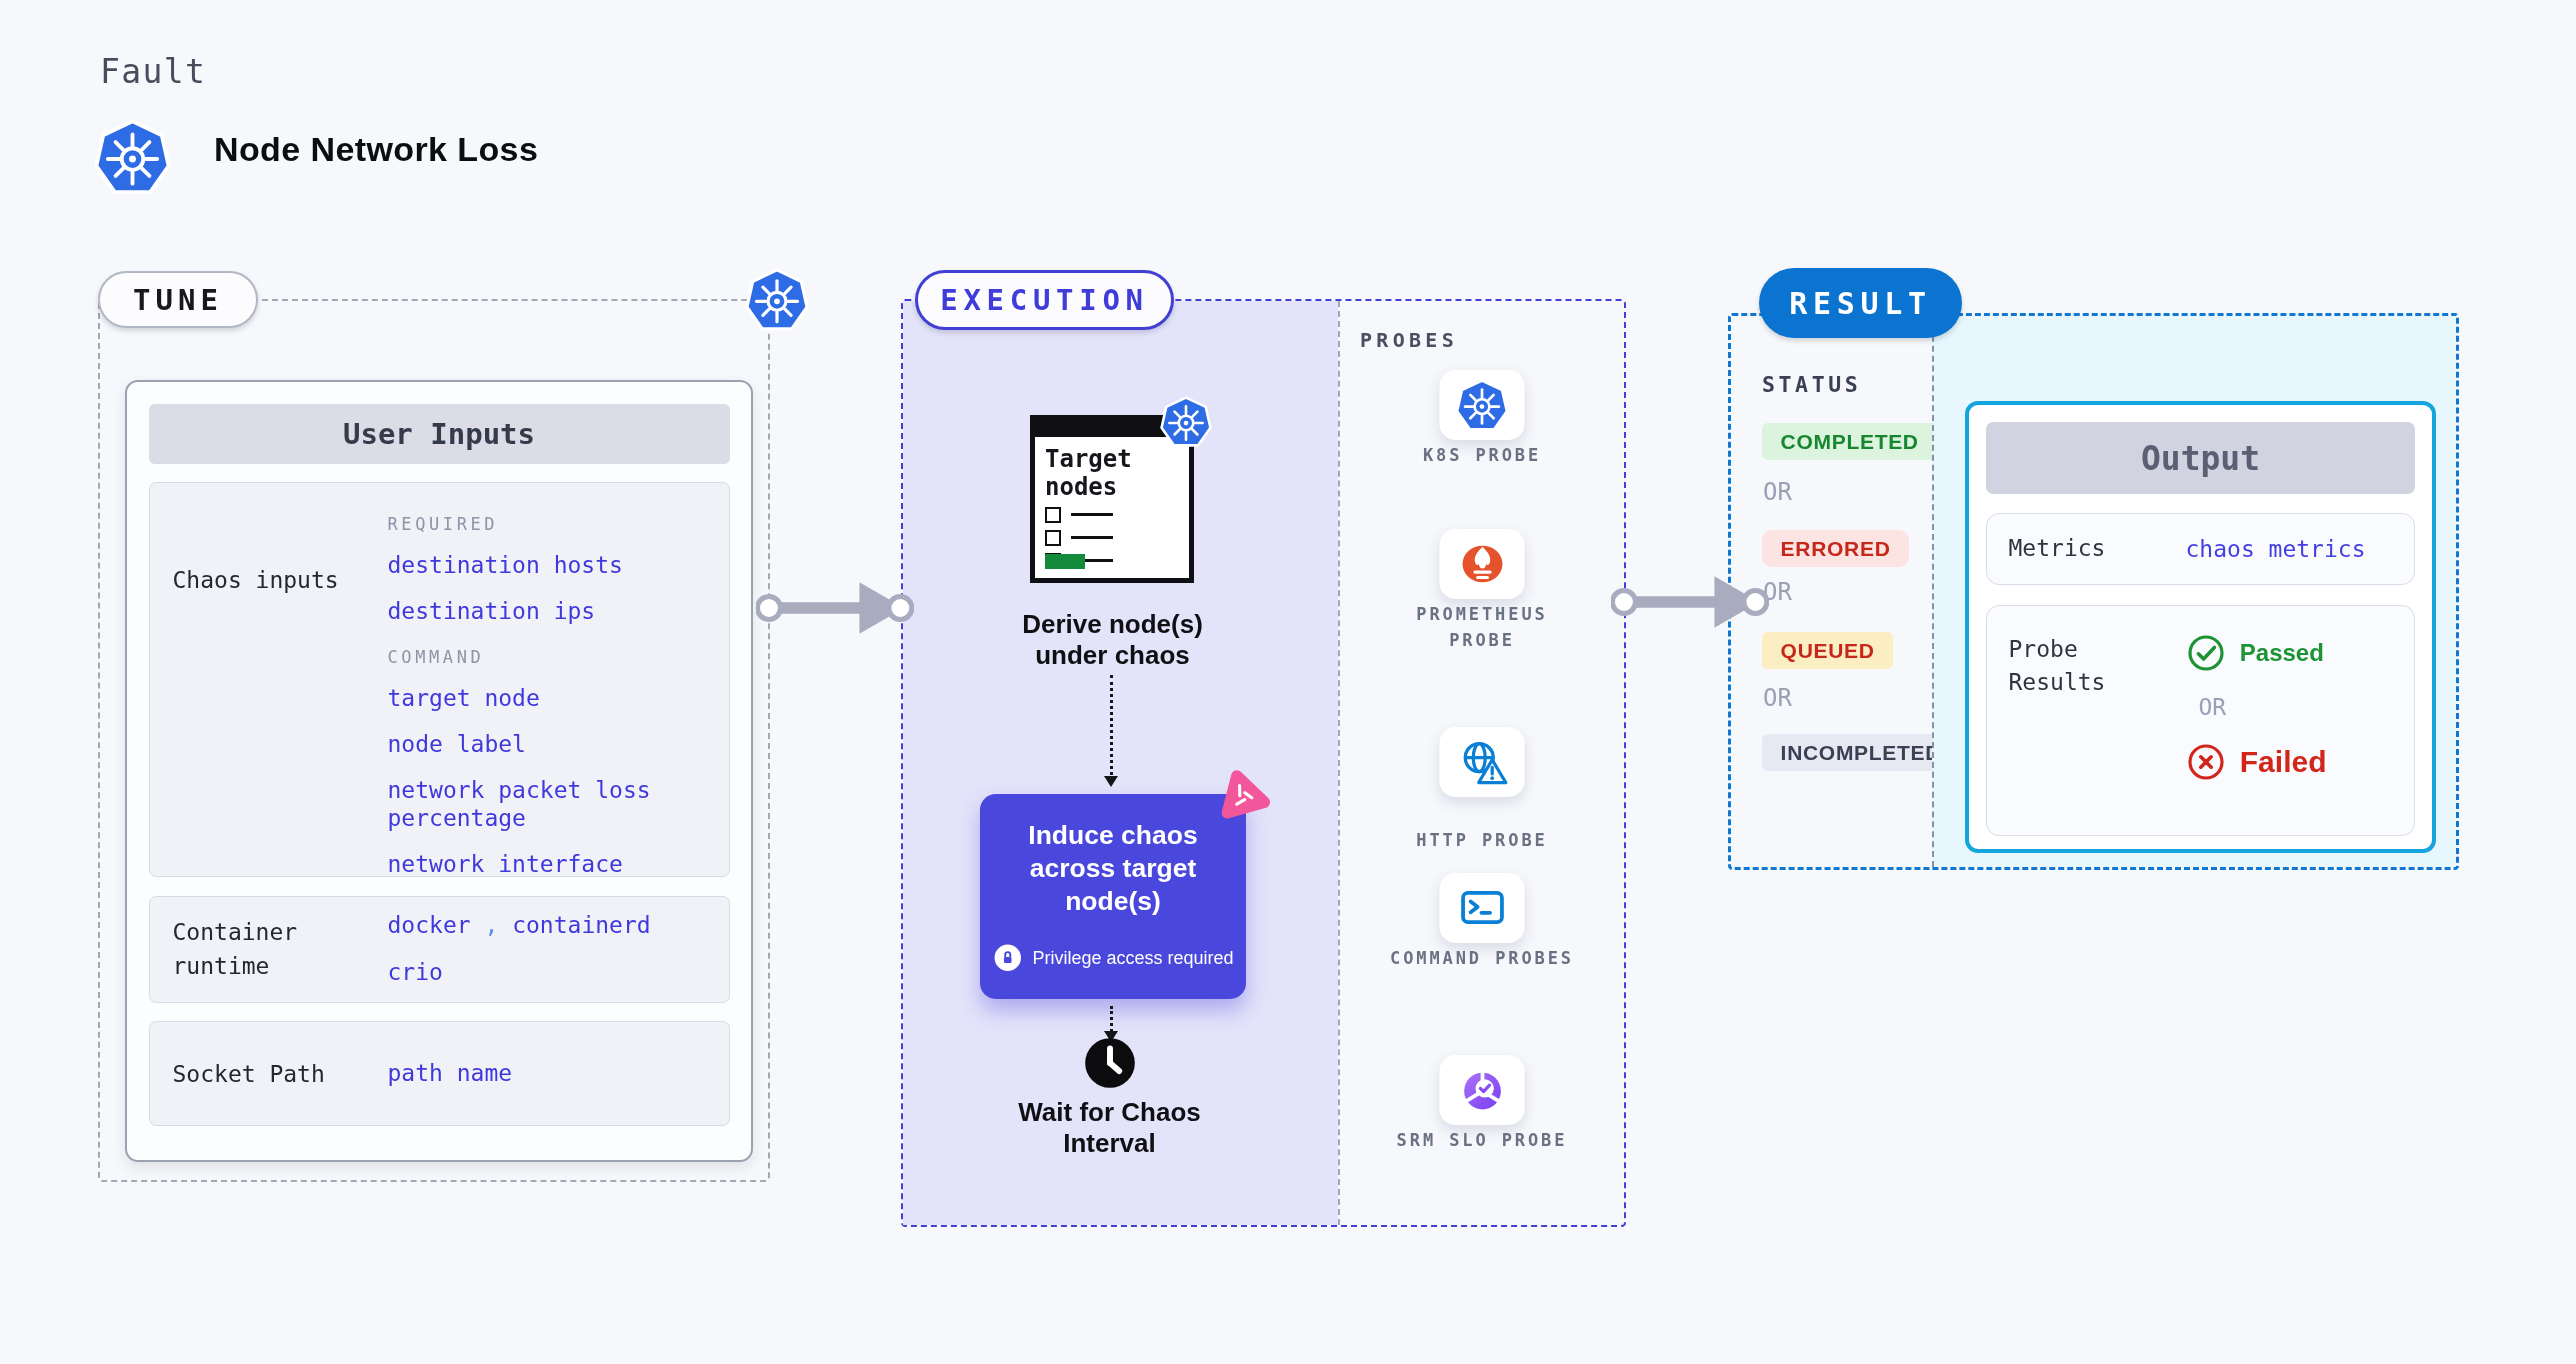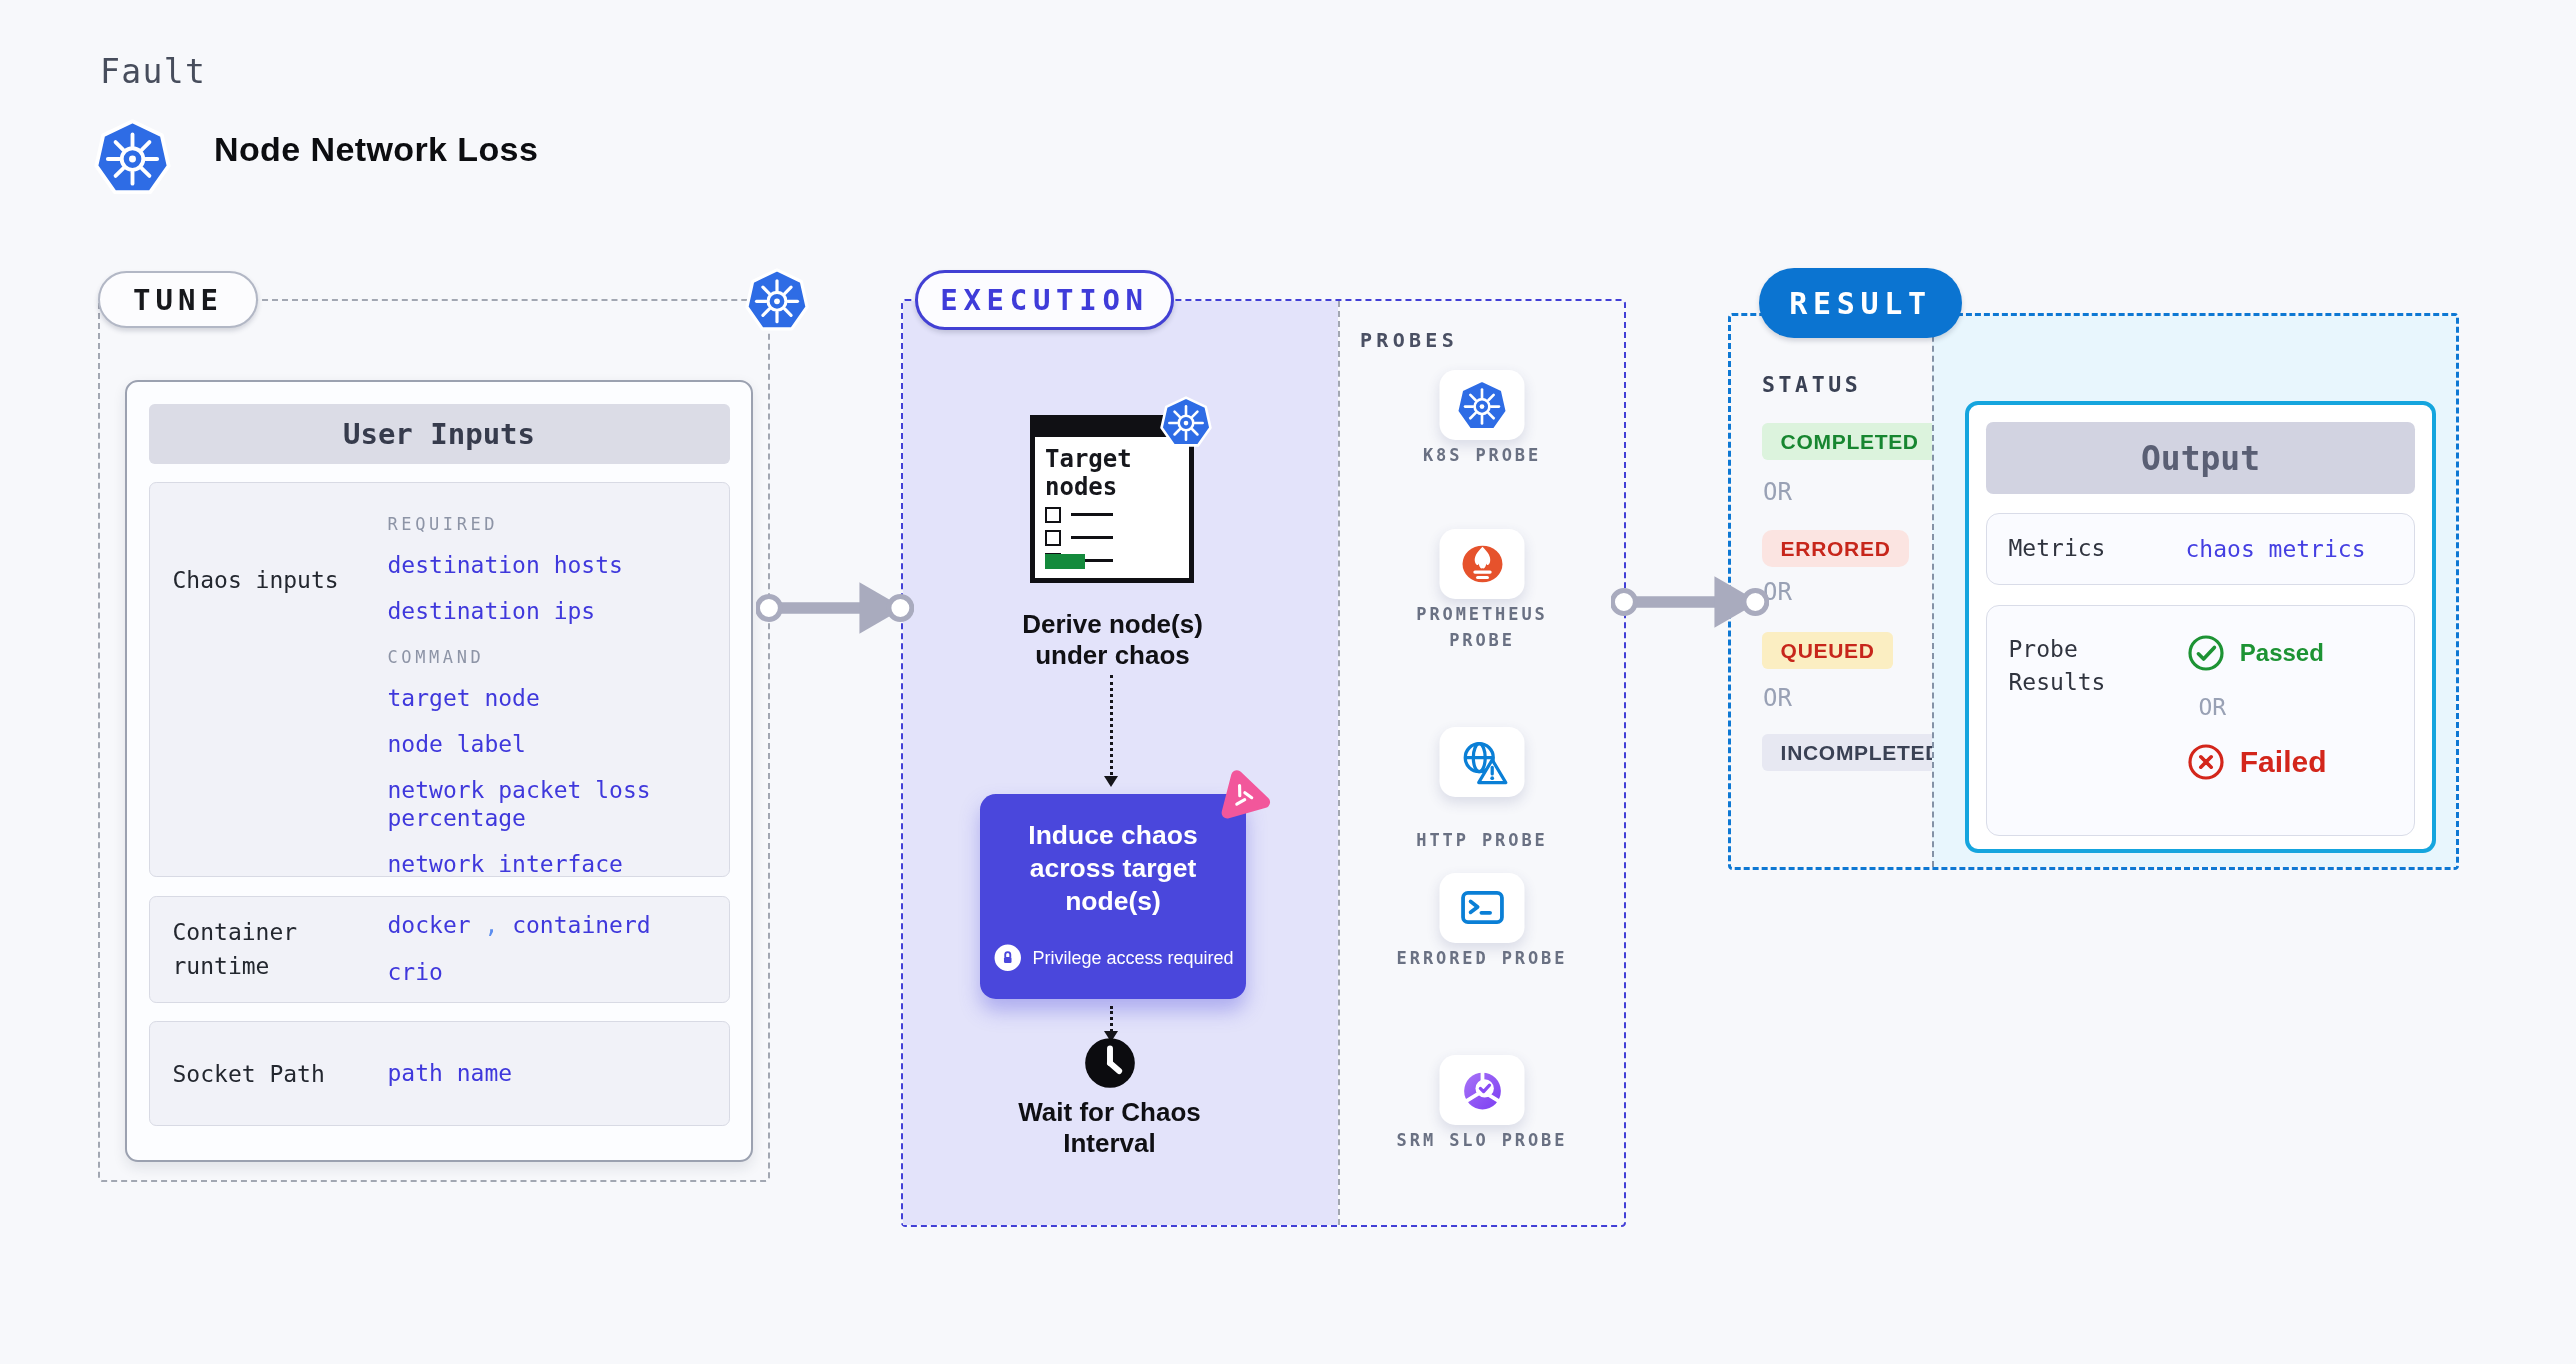--- a/index.html
+++ b/index.html
@@ -314,21 +314,21 @@
             </svg>
           </div>
         <div class="probe-name">HTTP PROBE</div>
       </div>
       <div class="probe-item" style="top:572px;">
         <div class="probe-card">
             <svg width="54" height="54" viewBox="0 0 76 76">
               <use href="#cmd-sym"></use>
             </svg>
           </div>
-        <div class="probe-name">ERRORED PROBE</div>
+        <div class="probe-name">COMMAND PROBES</div>
       </div>
       <div class="probe-item" style="top:754px;">
         <div class="probe-card">
             <svg width="54" height="54" viewBox="0 0 76 76">
               <use href="#srm-sym"></use>
             </svg>
           </div>
         <div class="probe-name">SRM SLO PROBE</div>
       </div>
     </div>

